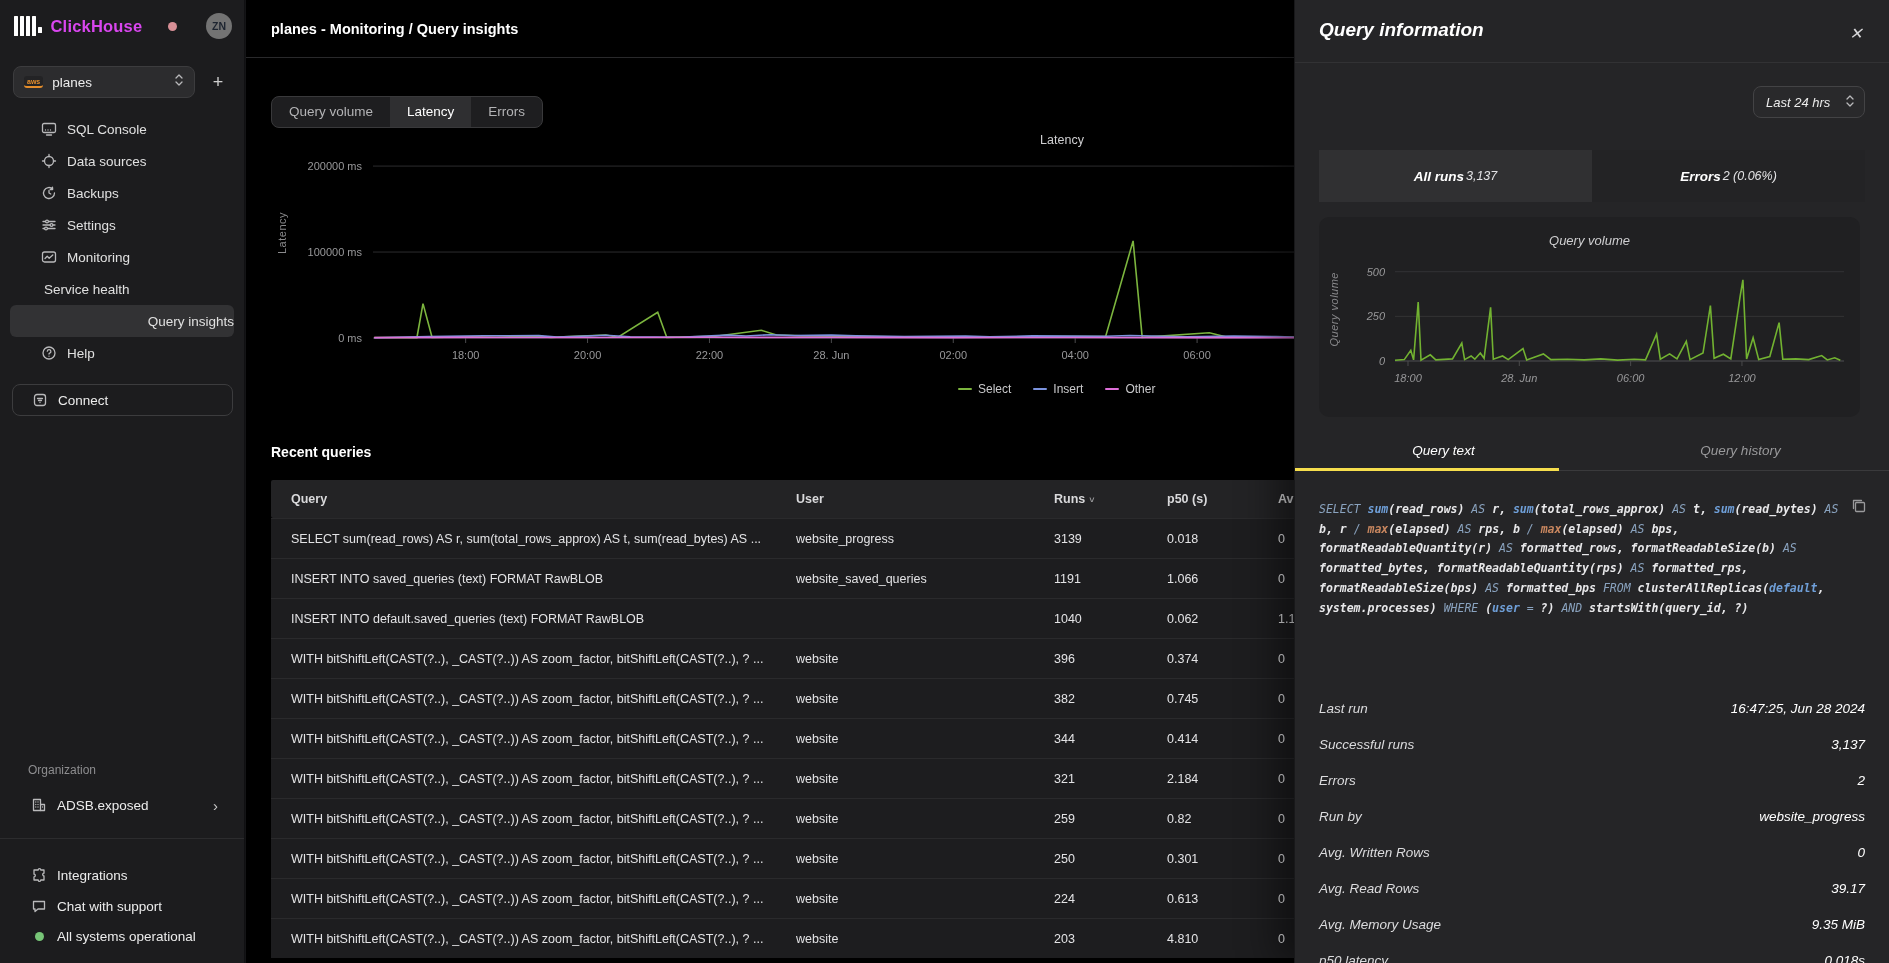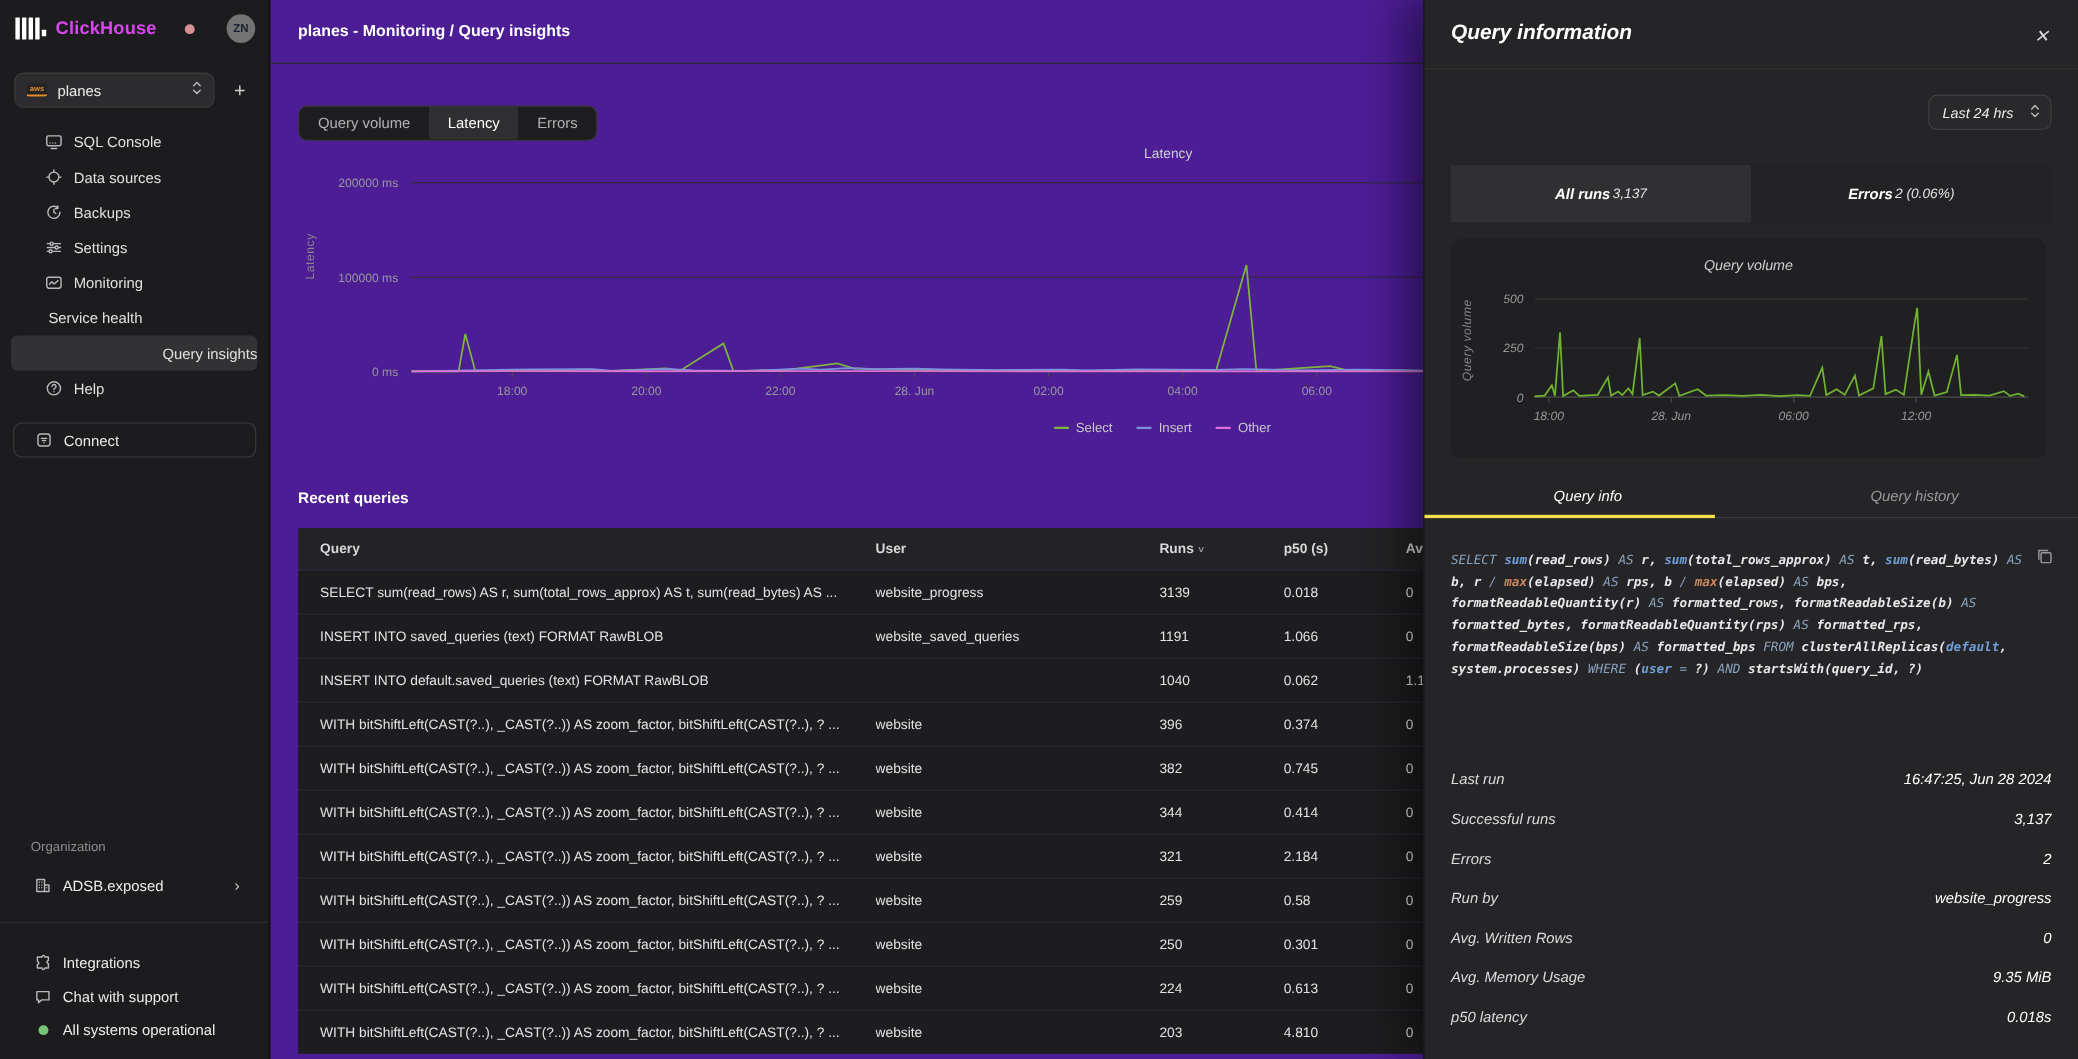--- a/index.html
+++ b/index.html
@@ -48,21 +48,21 @@
     align-items:center; padding-left:19px; font-size:13.5px; color:#ececec; cursor:pointer; border-radius:6px; }
   .org-row .ic { width:16px; height:16px; margin-right:10px; }
   .org-row .chev { margin-left:auto; margin-right:14px; color:#c9c9c9; font-size:15px; }
   .side-divider { position:absolute; top:838px; left:0; right:0; height:1px; background:#2c2c2e; }
   .foot-row { position:absolute; left:12px; right:12px; height:30px; display:flex; align-items:center;
     padding-left:19px; font-size:13.5px; color:#ececec; cursor:pointer; border-radius:6px; }
   .foot-row .ic { width:16px; height:16px; margin-right:10px; display:flex; align-items:center; justify-content:center; }
   .status-dot { width:9px; height:9px; border-radius:50%; background:#77c577; }
 
   
-  .main { position:absolute; left:246px; top:0; width:1048px; height:963px; background:#4c1d95; overflow:hidden; }
+  .main { position:absolute; left:246px; top:0; width:1048px; height:963px; background:#000000; overflow:hidden; }
   .main-header { height:58px; border-bottom:1px solid #29292b; display:flex; align-items:center; padding-left:25px; }
   .main-title { font-size:14.5px; font-weight:700; color:#fff; }
 
   .tabs { position:absolute; top:96px; left:25px; display:flex; border:1px solid #39393b;
     border-radius:8px; overflow:hidden; background:#1e1e20; }
   .tab { height:30px; line-height:30px; padding:0 17px; font-size:13.5px; color:#b3b3b5; cursor:pointer; }
   .tab.active { background:#2f2f31; color:#fff; }
 
   .chart-zone { position:absolute; top:132px; left:0; width:1048px; height:275px; }
   .chart-title { position:absolute; top:1px; left:716px; width:200px; text-align:center;
@@ -387,21 +387,21 @@
             <div class="tcell c0">WITH bitShiftLeft(CAST(?..), _CAST(?..)) AS zoom_factor, bitShiftLeft(CAST(?..), ? ...</div>
             <div class="tcell c1">website</div>
             <div class="tcell c2">321</div>
             <div class="tcell c3">2.184</div>
             <div class="tcell c4">0</div>
           </div>
           <div class="trow">
             <div class="tcell c0">WITH bitShiftLeft(CAST(?..), _CAST(?..)) AS zoom_factor, bitShiftLeft(CAST(?..), ? ...</div>
             <div class="tcell c1">website</div>
             <div class="tcell c2">259</div>
-            <div class="tcell c3">0.58</div>
+            <div class="tcell c3">0.82</div>
             <div class="tcell c4">0</div>
           </div>
           <div class="trow">
             <div class="tcell c0">WITH bitShiftLeft(CAST(?..), _CAST(?..)) AS zoom_factor, bitShiftLeft(CAST(?..), ? ...</div>
             <div class="tcell c1">website</div>
             <div class="tcell c2">250</div>
             <div class="tcell c3">0.301</div>
             <div class="tcell c4">0</div>
           </div>
           <div class="trow">
@@ -465,21 +465,21 @@
           <text x="200.30991735537188" y="125" text-anchor="middle">28. Jun</text>
           <line x1="311.6322314049587" x2="311.6322314049587" y1="104" y2="109" stroke="#4a4a4c" stroke-width="1"></line>
           <text x="311.6322314049587" y="125" text-anchor="middle">06:00</text>
           <line x1="422.95454545454544" x2="422.95454545454544" y1="104" y2="109" stroke="#4a4a4c" stroke-width="1"></line>
           <text x="422.95454545454544" y="125" text-anchor="middle">12:00</text>
           <polyline fill="none" stroke="#72b231" stroke-width="1.6" points="76.0,103.3 85.3,102.6 91.8,93.3 94.6,102.9 99.2,45.1 102.0,103.1 111.3,97.8 116.8,102.9 133.5,101.9 142.8,86.1 145.6,102.6 152.1,99.0 155.8,102.2 161.3,96.0 165.1,101.3 171.6,50.4 174.3,102.2 183.6,99.0 189.2,102.6 204.0,91.5 207.7,102.9 224.4,96.9 231.9,102.6 248.5,102.2 265.2,102.9 281.9,101.9 298.6,103.1 315.3,102.2 326.5,102.9 337.6,77.2 341.3,102.2 350.6,96.9 358.0,101.9 367.3,84.4 371.0,102.6 384.0,96.0 391.4,48.6 395.1,101.3 404.4,97.2 411.8,101.9 421.1,39.7 423.9,22.8 427.6,101.9 434.1,80.8 439.7,102.6 450.8,99.5 460.1,65.6 463.8,102.2 476.8,101.9 489.7,102.6 502.7,98.6 508.3,102.9 515.7,100.8 521.3,103.3"></polyline>
         </svg>
     </div>
 
     <div class="ptabs">
-      <div class="ptab active">Query info</div>
+      <div class="ptab active">Query text</div>
       <div class="ptab">Query history</div>
       <div class="ptab-underline"></div>
     </div>
 
     <div class="code"><span class="tok-k">SELECT </span><span class="tok-f">sum</span><span class="tok-p">(read_rows) </span><span class="tok-k">AS </span><span class="tok-p">r, </span><span class="tok-f">sum</span><span class="tok-p">(total_rows_approx) </span><span class="tok-k">AS </span><span class="tok-p">t, </span><span class="tok-f">sum</span><span class="tok-p">(read_bytes) </span><span class="tok-k">AS </span><span class="tok-p">b, r </span><span class="tok-k">/ </span><span class="tok-o">max</span><span class="tok-p">(elapsed) </span><span class="tok-k">AS </span><span class="tok-p">rps, b </span><span class="tok-k">/ </span><span class="tok-o">max</span><span class="tok-p">(elapsed) </span><span class="tok-k">AS </span><span class="tok-p">bps, formatReadableQuantity(r) </span><span class="tok-k">AS </span><span class="tok-p">formatted_rows, formatReadableSize(b) </span><span class="tok-k">AS </span><span class="tok-p">formatted_bytes, formatReadableQuantity(rps) </span><span class="tok-k">AS </span><span class="tok-p">formatted_rps, formatReadableSize(bps) </span><span class="tok-k">AS </span><span class="tok-p">formatted_bps </span><span class="tok-k">FROM </span><span class="tok-p">clusterAllReplicas(</span><span class="tok-f">default</span><span class="tok-p">, system.processes) </span><span class="tok-k">WHERE </span><span class="tok-p">(</span><span class="tok-f">user</span><span class="tok-p"> </span><span class="tok-k">= </span><span class="tok-p">?) </span><span class="tok-k">AND </span><span class="tok-p">startsWith(query_id, ?)</span></div>
     <span class="copy-btn">
       <svg class="icn" width="16" height="16" viewBox="0 0 16 16" style="stroke:#9a9a9c;">
           <rect x="4.5" y="4.5" width="9" height="9" rx="1"></rect>
           <path d="M2.5 10.5v-8h8"></path>
         </svg>
@@ -500,20 +500,24 @@
         </div>
         <div class="stat-row">
           <span class="lab">Run by</span>
           <span class="val">website_progress</span>
         </div>
         <div class="stat-row">
           <span class="lab">Avg. Written Rows</span>
           <span class="val">0</span>
         </div>
         <div class="stat-row">
+          <span class="lab">Avg. Read Rows</span>
+          <span class="val">39.17</span>
+        </div>
+        <div class="stat-row">
           <span class="lab">Avg. Memory Usage</span>
           <span class="val">9.35 MiB</span>
         </div>
         <div class="stat-row">
           <span class="lab">p50 latency</span>
           <span class="val">0.018s</span>
         </div>
       </div>
   </div>
 

